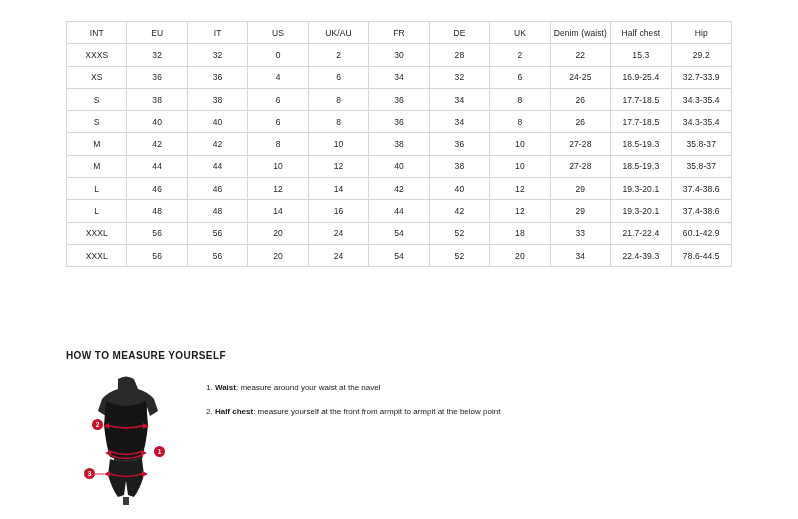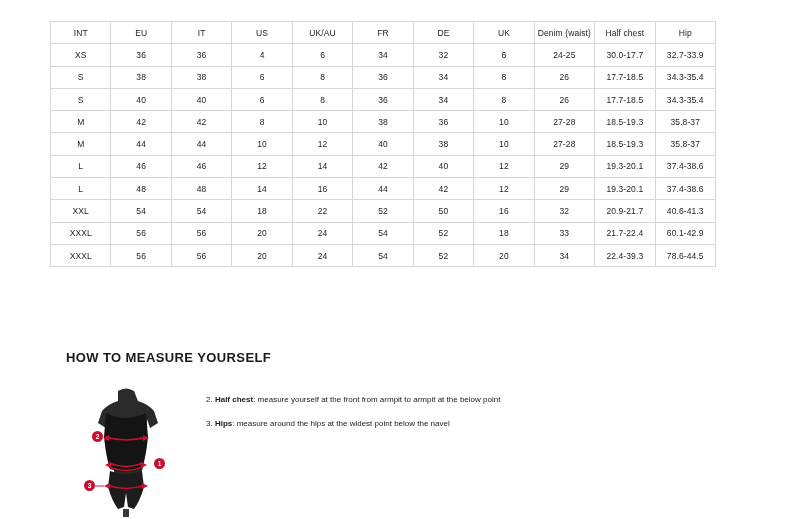--- a/index.html
+++ b/index.html
@@ -15,21 +15,21 @@
     position: relative;
     overflow: hidden;
   }
   .page {
     position: relative;
     width: 798px;
     height: 519px;
   }
   table.size-table {
     position: absolute;
-    left: 50px;
+    left: 66px;
     top: 21px;
     width: 666px;
     border-collapse: collapse;
     table-layout: fixed;
   }
   table.size-table th,
   table.size-table td {
     border: 1px solid #d6d6d6;
     text-align: center;
     vertical-align: middle;
@@ -43,25 +43,25 @@
   table.size-table th {
     font-weight: normal;
   }
   .howto {
     position: absolute;
     left: 66px;
     top: 350px;
     width: 700px;
   }
   .howto-title {
-    font-size: 13px;
+    font-size: 10px;
     font-weight: bold;
     letter-spacing: 0.4px;
     color: #1a1a1a;
-    margin: 0 0 20px 0;
+    margin: 0 0 12px 0;
   }
   .howto-body {
     display: flex;
     align-items: flex-start;
   }
   .figure-wrap {
     position: relative;
     width: 120px;
     height: 135px;
     flex: 0 0 120px;
@@ -112,30 +112,43 @@
         <th>FR</th>
         <th>DE</th>
         <th>UK</th>
         <th>Denim (waist)</th>
         <th>Half chest</th>
         <th>Hip</th>
       </tr>
     </thead>
     <tbody>
       <tr>
+        <td>XXXS</td>
+        <td>32</td>
+        <td>32</td>
+        <td>0</td>
+        <td>2</td>
+        <td>30</td>
+        <td>28</td>
+        <td>2</td>
+        <td>22</td>
+        <td>15.3</td>
+        <td>29.2</td>
+      </tr>
+      <tr>
         <td>XS</td>
         <td>36</td>
         <td>36</td>
         <td>4</td>
         <td>6</td>
         <td>34</td>
         <td>32</td>
         <td>6</td>
         <td>24-25</td>
-        <td>30.0-17.7</td>
+        <td>16.9-25.4</td>
         <td>32.7-33.9</td>
       </tr>
       <tr>
         <td>S</td>
         <td>38</td>
         <td>38</td>
         <td>6</td>
         <td>8</td>
         <td>36</td>
         <td>34</td>
@@ -203,33 +216,20 @@
         <td>14</td>
         <td>16</td>
         <td>44</td>
         <td>42</td>
         <td>12</td>
         <td>29</td>
         <td>19.3-20.1</td>
         <td>37.4-38.6</td>
       </tr>
       <tr>
-        <td>XXL</td>
-        <td>54</td>
-        <td>54</td>
-        <td>18</td>
-        <td>22</td>
-        <td>52</td>
-        <td>50</td>
-        <td>16</td>
-        <td>32</td>
-        <td>20.9-21.7</td>
-        <td>40.6-41.3</td>
-      </tr>
-      <tr>
         <td>XXXL</td>
         <td>56</td>
         <td>56</td>
         <td>20</td>
         <td>24</td>
         <td>54</td>
         <td>52</td>
         <td>18</td>
         <td>33</td>
         <td>21.7-22.4</td>
@@ -296,25 +296,25 @@
             <line x1="38" y1="101" x2="29" y2="101"></line>
           </g>
         </svg>
         <div class="badge badge-1">1</div>
         <div class="badge badge-2">2</div>
         <div class="badge badge-3">3</div>
       </div>
 
       <div class="notes">
         <div class="note">
+          <span>1.</span>
+          <b>Waist</b><span>: measure around your waist at the navel</span>
+        </div>
+        <div class="note">
           <span>2.</span>
           <b>Half chest</b><span>: measure yourself at the front from armpit to armpit at the below point</span>
         </div>
-        <div class="note">
-          <span>3.</span>
-          <b>Hips</b><span>: measure around the hips at the widest point below the navel</span>
-        </div>
       </div>
 
     </div>
   </div>
 
 </div>
 
 </body></html>

